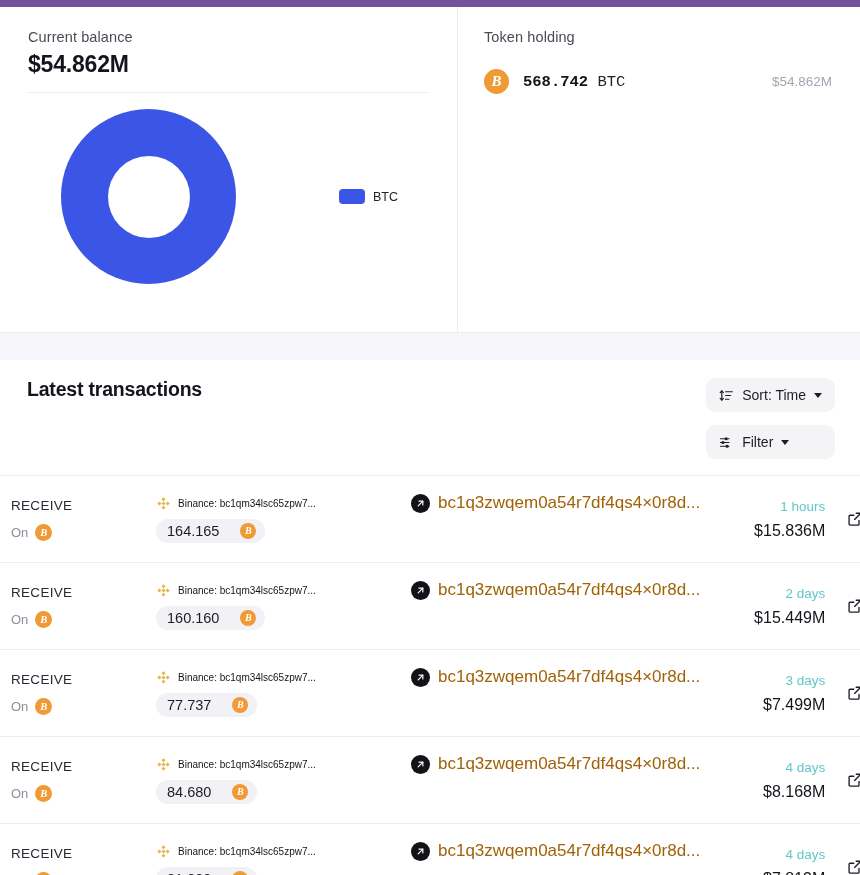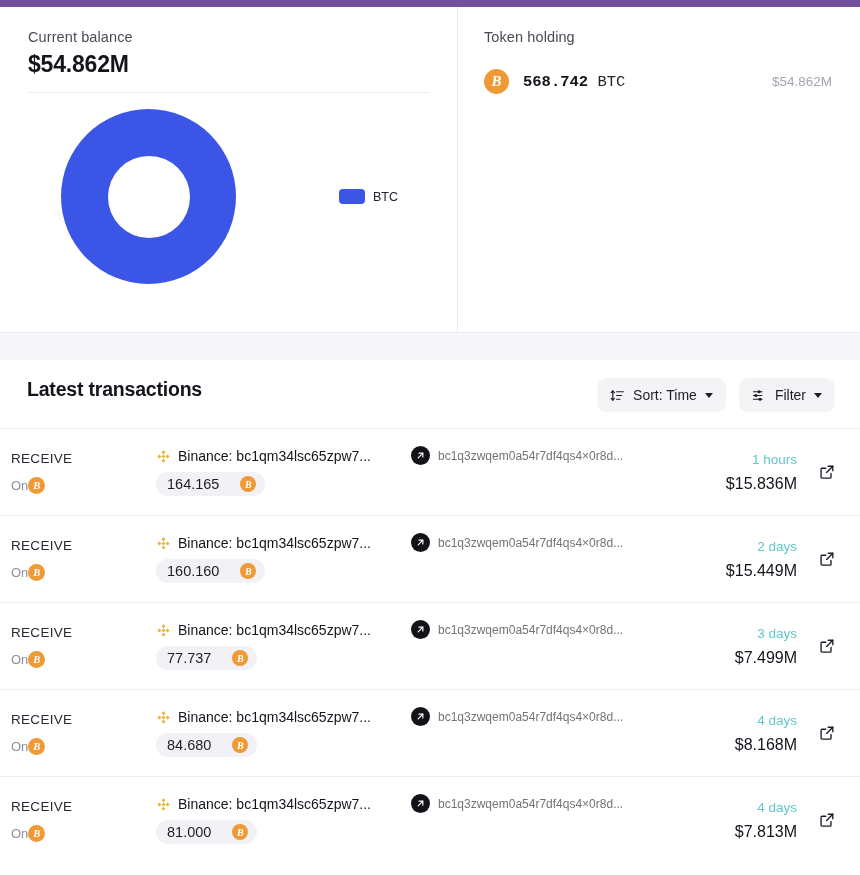--- a/index.html
+++ b/index.html
@@ -64,55 +64,55 @@
   
   .gap { height: 27px; background: #f5f5fa; }
 
   
   .tx-card { background: #ffffff; min-height: 515px; }
   .tx-head {
     display: flex; align-items: flex-start;
     padding: 18px 25px 16px 27px;
   }
   .tx-title { font-size: 19.5px; font-weight: bold; color: #14141c; letter-spacing: -.2px; }
-  .tx-actions { margin-left: auto; display: flex; gap: 13px; }
+  .tx-actions { margin-left: auto; display: flex; gap: 13px; flex-direction: column; }
   .pill-btn {
     display: flex; align-items: center; gap: 8px;
     background: #f4f4f7; border: none; border-radius: 9px;
     padding: 9px 13px; cursor: pointer;
     font-size: 14px; color: #1d1d27;
     font-family: "Liberation Sans", sans-serif;
   }
   .caret { width: 0; height: 0; border-left: 4.5px solid transparent; border-right: 4.5px solid transparent; border-top: 5.5px solid #1d1d27; display:block; }
 
   
   .tx-row {
     display: flex; align-items: center;
     padding: 14px 25px 14px 11px;
     border-top: 1px solid #eeeef2;
     height: 87px;
   }
   .tx-row:first-of-type { border-top: 1px solid #eeeef2; }
   .col-type { width: 145px; flex: none; }
   .type-label { font-size: 13.5px; color: #2a2a35; letter-spacing: .3px; }
-  .type-on { display: flex; align-items: center; gap: 0; margin-top: 11px; }
+  .type-on { display: flex; align-items: center; gap: 7px; margin-top: 11px; }
   .type-on-text { font-size: 13px; color: #8e8e9c; }
 
   .col-from { width: 255px; flex: none; }
   .from-line { display: flex; align-items: center; gap: 7px; }
-  .from-text { font-size: 14px; color: #14141c; white-space: nowrap; }
+  .from-text { font-size: 10px; color: #14141c; white-space: nowrap; }
   .amount-pill {
     display: inline-flex; align-items: center; gap: 21px;
     background: #f1f1f6; border-radius: 13px;
     padding: 4px 9px 4px 11px; margin-top: 8px;
   }
   .amount-text { font-size: 14.5px; color: #1d1d27; }
 
   .col-to { flex: 1; display: flex; align-items: center; gap: 8px; align-self: flex-start; margin-top: 3px; }
-  .to-text { font-size: 12px; color: #737373; white-space: nowrap; }
+  .to-text { font-size: 17px; color: #a16207; white-space: nowrap; }
 
   .col-right { width: 125px; flex: none; text-align: right; }
   .time-text { font-size: 13.5px; color: #63c7ca; }
   .usd-text { font-size: 16px; color: #14141c; margin-top: 8px; }
 
   .col-link { width: 38px; flex: none; display: flex; justify-content: flex-end; align-items: center; padding-left: 10px; }
 
   
   .binance-ico { width: 15px; height: 15px; flex: none; display: block; }
   .arrow-circle {

